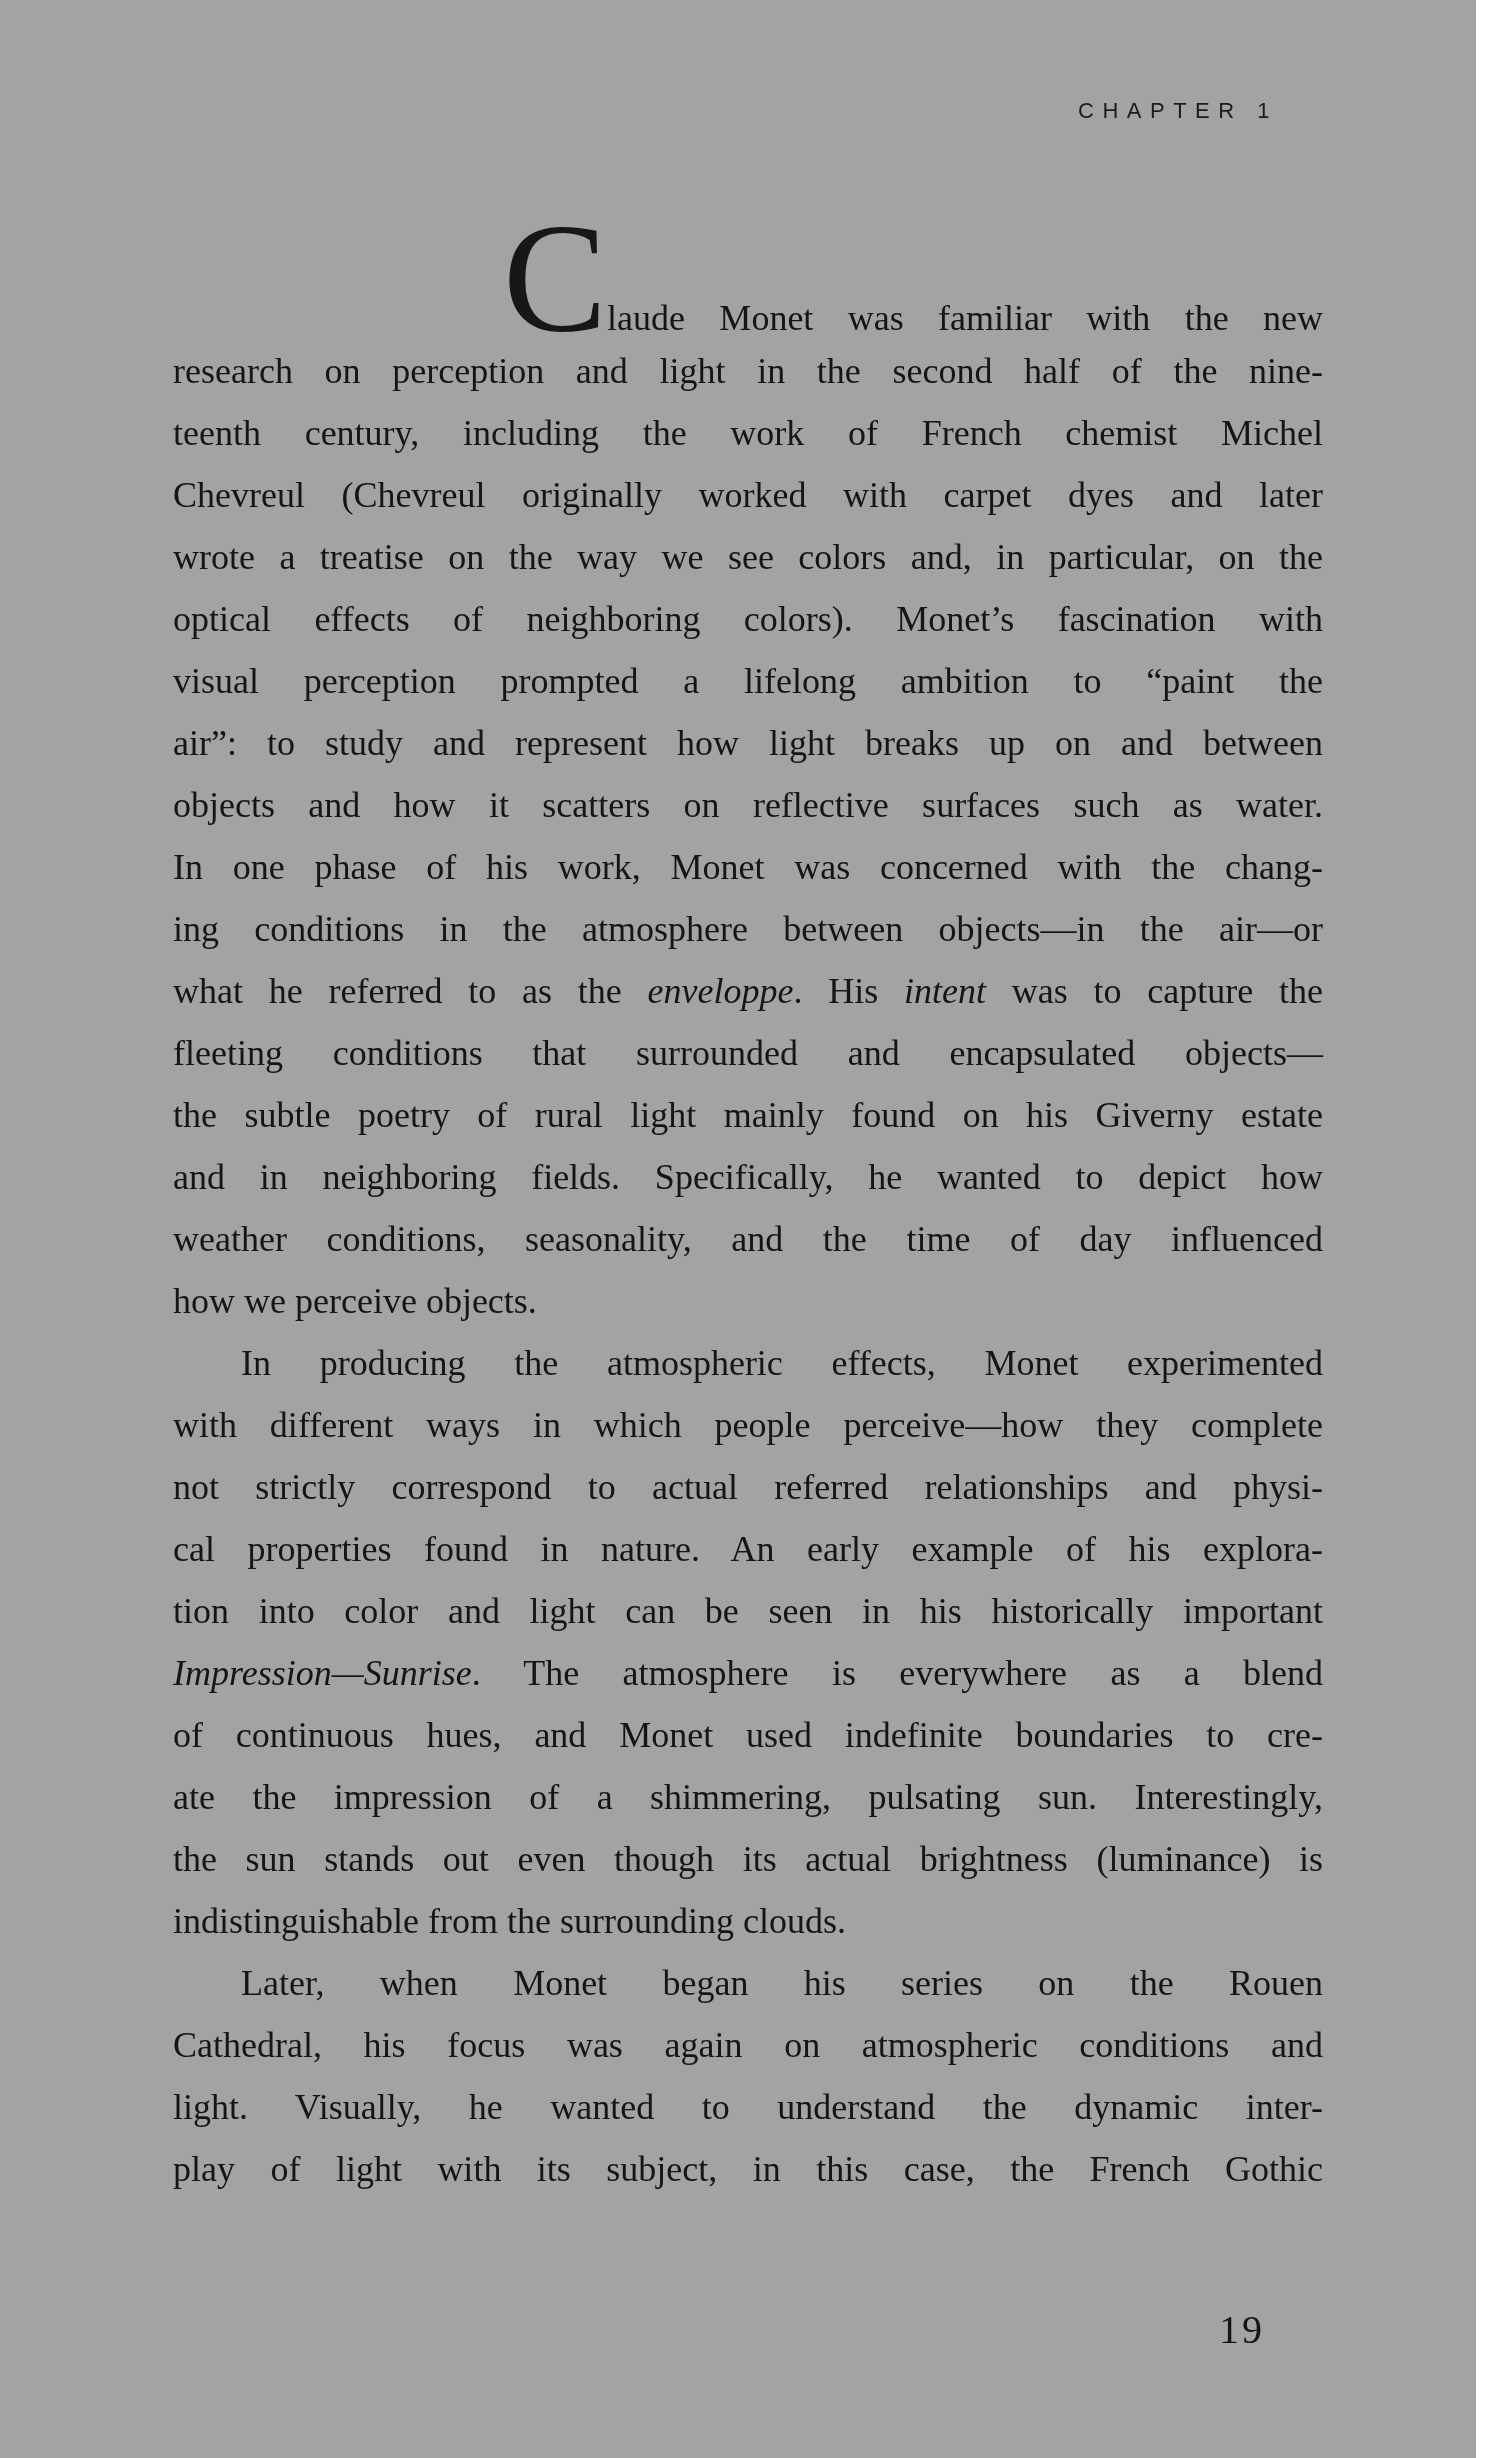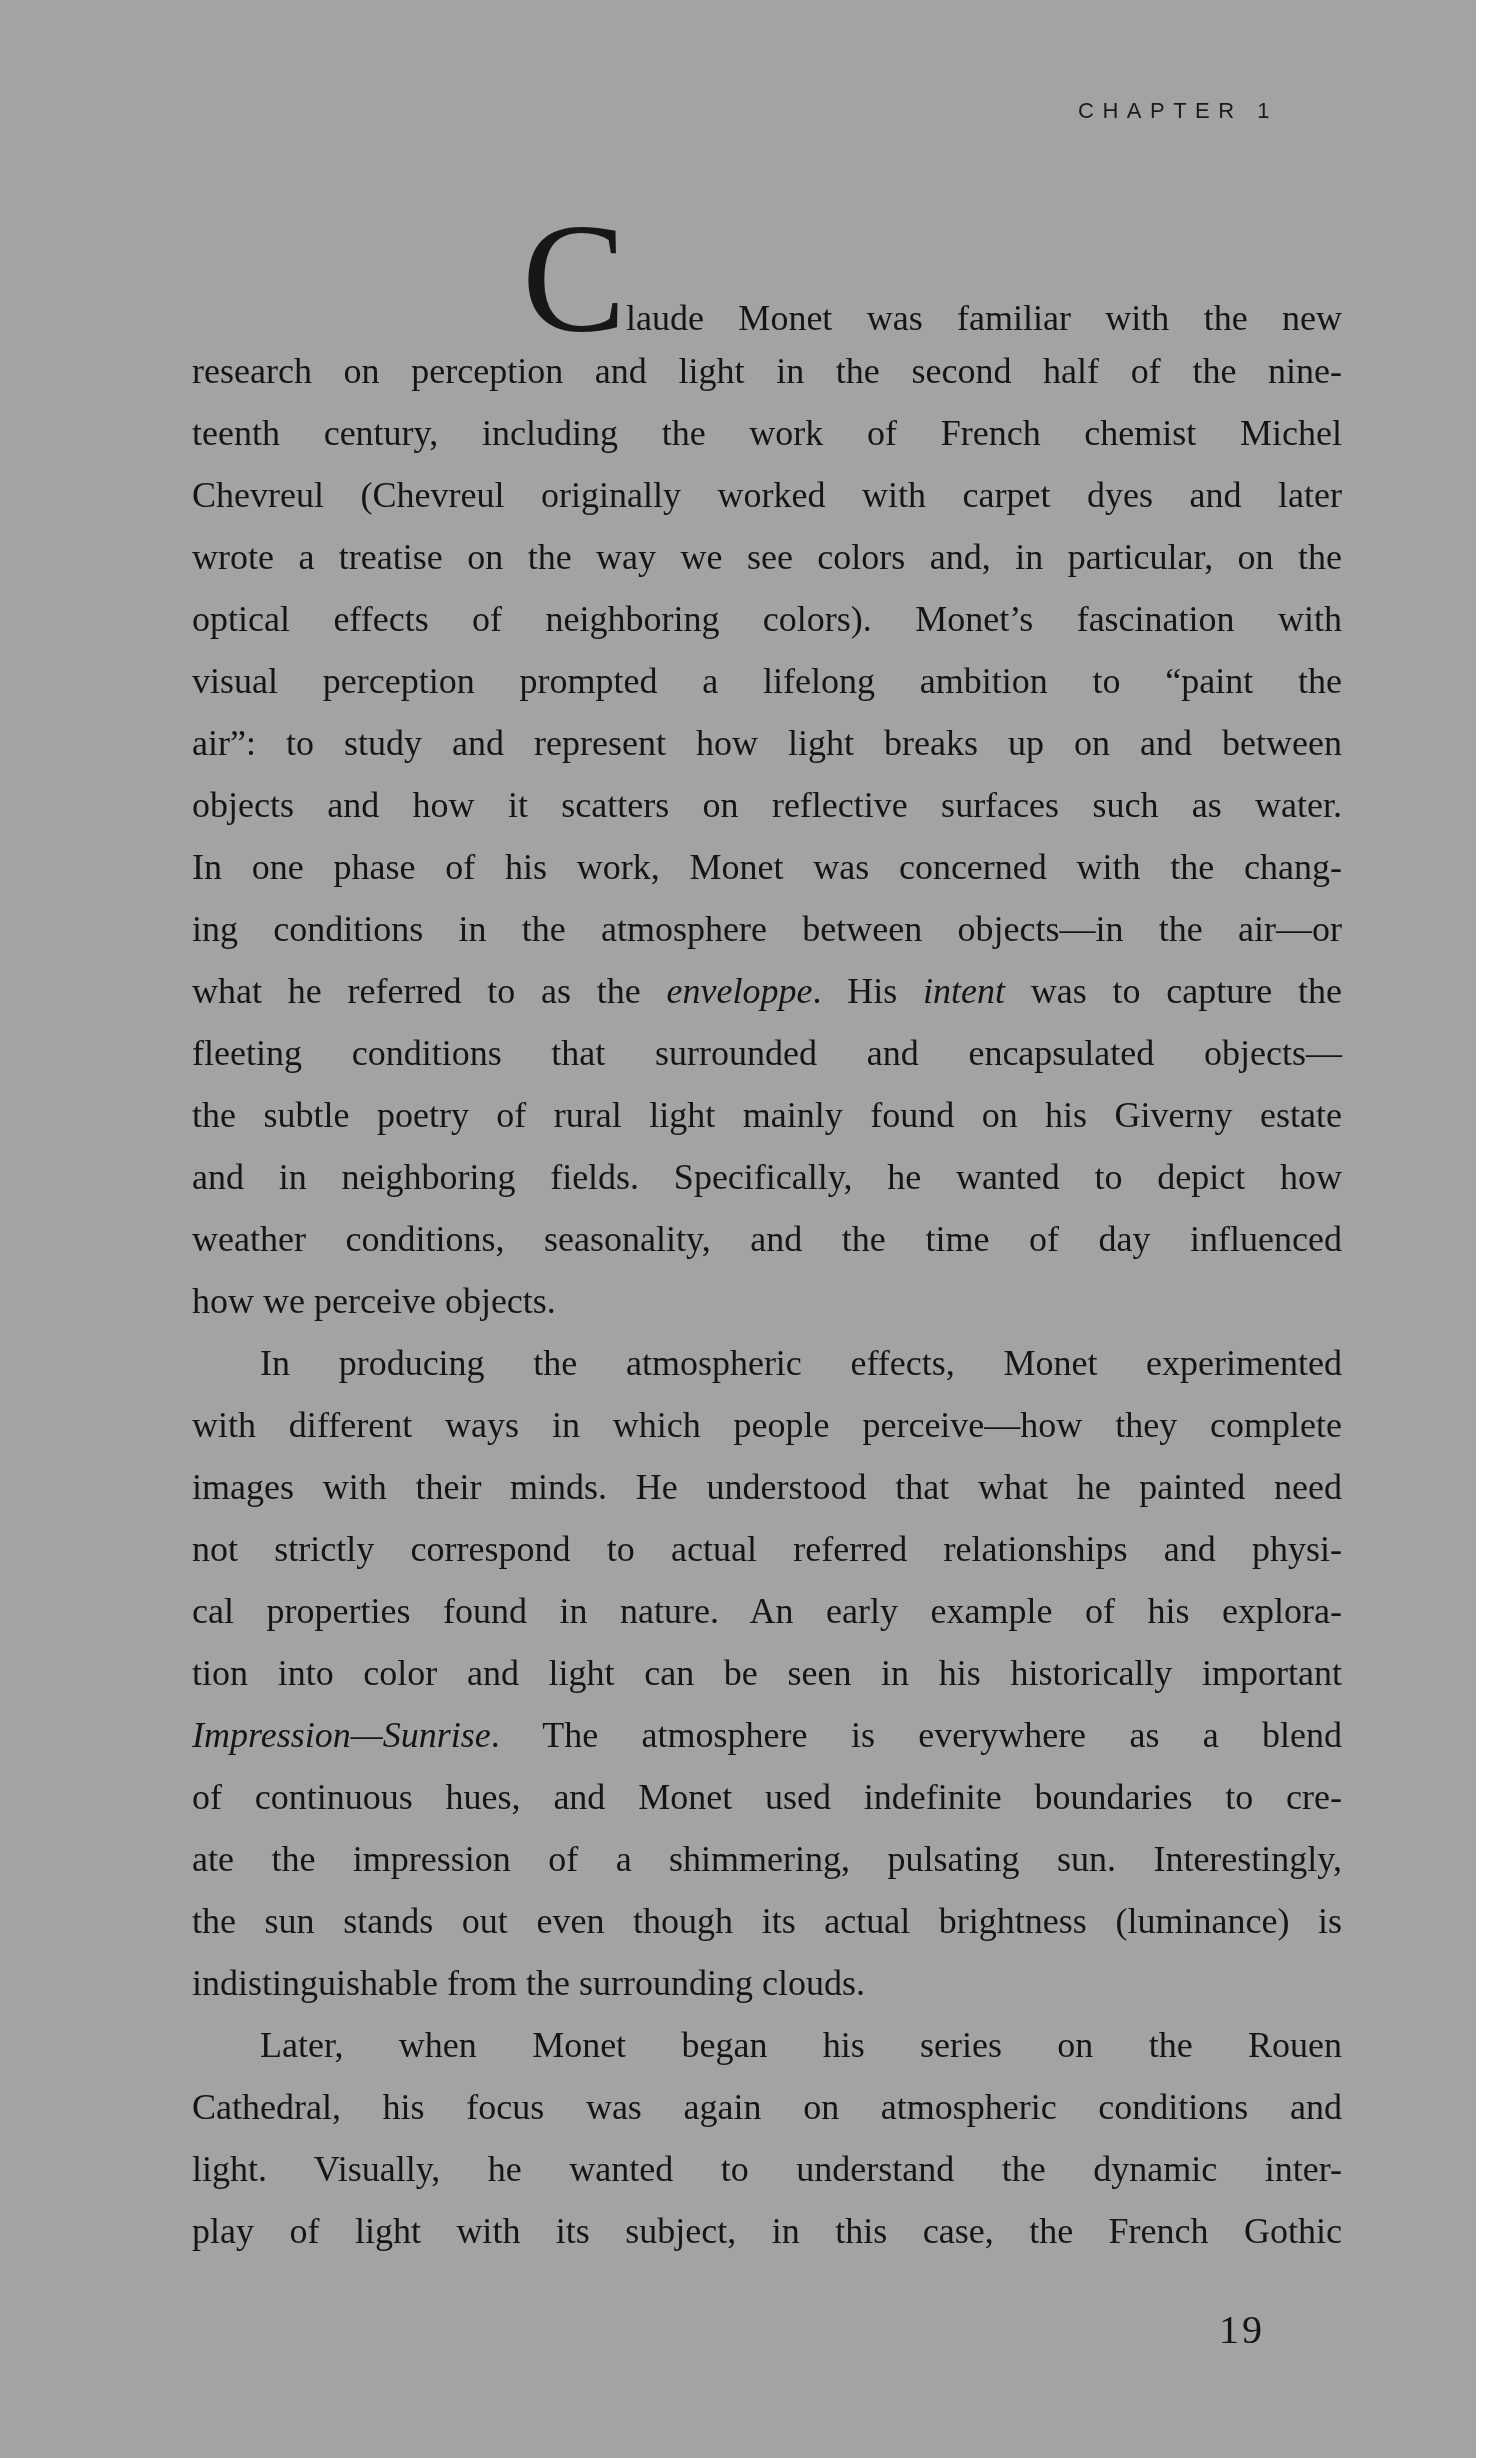--- a/index.html
+++ b/index.html
@@ -20,21 +20,21 @@
     right: 198px;
     font-family: "Liberation Sans", sans-serif;
     font-size: 22px;
     font-weight: 400;
     letter-spacing: 8.5px;
     color: #1b1b1b;
     white-space: nowrap;
   }
   .body-text {
     position: absolute;
-    left: 192px;
+    left: 173px;
     top: 278px;
     width: 1150px;
     font-size: 36px;
   }
   .line {
     height: 62px;
     line-height: 62px;
     text-align: justify;
     text-align-last: justify;
     white-space: normal;
@@ -81,21 +81,20 @@
         <div class="line"><span>what he referred to as the </span><i>enveloppe</i><span>. His </span><i>intent</i><span> was to capture the</span></div>
         <div class="line"><span>fleeting conditions that surrounded and encapsulated objects—</span></div>
         <div class="line"><span>the subtle poetry of rural light mainly found on his Giverny estate</span></div>
         <div class="line"><span>and in neighboring fields. Specifically, he wanted to depict how</span></div>
         <div class="line"><span>weather conditions, seasonality, and the time of day influenced</span></div>
         <div class="line para-end"><span>how we perceive objects.</span></div>
       </div>
       <div>
         <div class="line indent"><span>In producing the atmospheric effects, Monet experimented</span></div>
         <div class="line"><span>with different ways in which people perceive—how they complete</span></div>
-        <div class="line"><span>images with their minds. He understood that what he painted need</span></div>
         <div class="line"><span>not strictly correspond to actual referred relationships and physi-</span></div>
         <div class="line"><span>cal properties found in nature. An early example of his explora-</span></div>
         <div class="line"><span>tion into color and light can be seen in his historically important</span></div>
         <div class="line"><i>Impression—Sunrise</i><span>. The atmosphere is everywhere as a blend</span></div>
         <div class="line"><span>of continuous hues, and Monet used indefinite boundaries to cre-</span></div>
         <div class="line"><span>ate the impression of a shimmering, pulsating sun. Interestingly,</span></div>
         <div class="line"><span>the sun stands out even though its actual brightness (luminance) is</span></div>
         <div class="line para-end"><span>indistinguishable from the surrounding clouds.</span></div>
       </div>
       <div>

